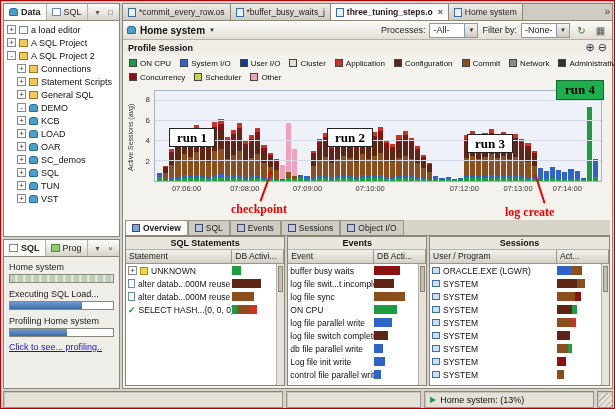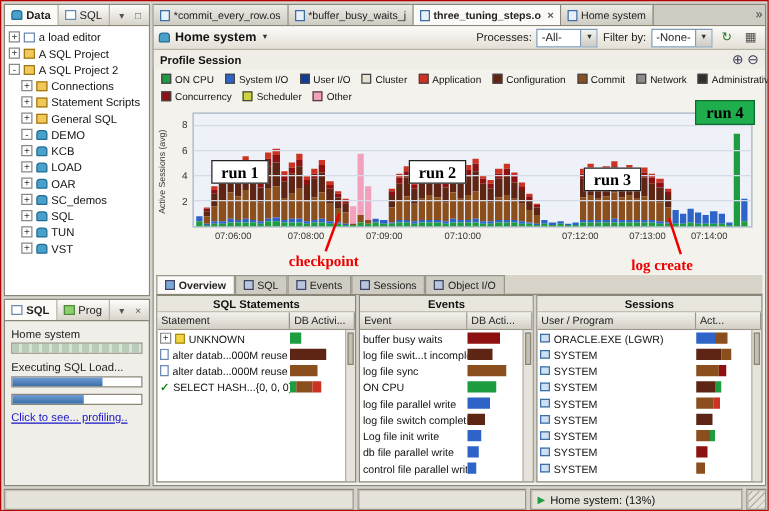--- a/index.html
+++ b/index.html
@@ -209,20 +209,21 @@
   </div>
   <div class="pbody">
       <div class="plabel">Home system</div>
       <div class="pbar">
         <div class="pfill idle" style="width: 100%;"></div>
       </div>
       <div class="plabel">Executing SQL Load...</div>
       <div class="pbar">
         <div class="pfill active" style="width: 70%;"></div>
       </div>
+      <div class="plabel">Profiling Home system</div>
       <div class="pbar">
         <div class="pfill active" style="width: 55%;"></div>
       </div>
       <div class="plink">Click to see... profiling..</div>
     </div>
 </div>
 
 <div id="main">
   <div class="etabs">
       <div class="etab">
@@ -980,32 +981,32 @@
           <div class="drow">
             <div class="lab">
               <span>log file switch completion</span>
             </div>
             <div class="actcell">
               <div class="aseg" style="width: 28%; background: rgb(94, 36, 20);"></div>
             </div>
           </div>
           <div class="drow">
             <div class="lab">
+              <span>db file parallel write</span>
+            </div>
+            <div class="actcell">
+              <div class="aseg" style="width: 18%; background: rgb(46, 100, 200);"></div>
+            </div>
+          </div>
+          <div class="drow">
+            <div class="lab">
               <span>Log file init write</span>
             </div>
             <div class="actcell">
               <div class="aseg" style="width: 22%; background: rgb(46, 100, 200);"></div>
-            </div>
-          </div>
-          <div class="drow">
-            <div class="lab">
-              <span>db file parallel write</span>
-            </div>
-            <div class="actcell">
-              <div class="aseg" style="width: 18%; background: rgb(46, 100, 200);"></div>
             </div>
           </div>
           <div class="drow">
             <div class="lab">
               <span>control file parallel write</span>
             </div>
             <div class="actcell">
               <div class="aseg" style="width: 14%; background: rgb(46, 100, 200);"></div>
             </div>
           </div>

